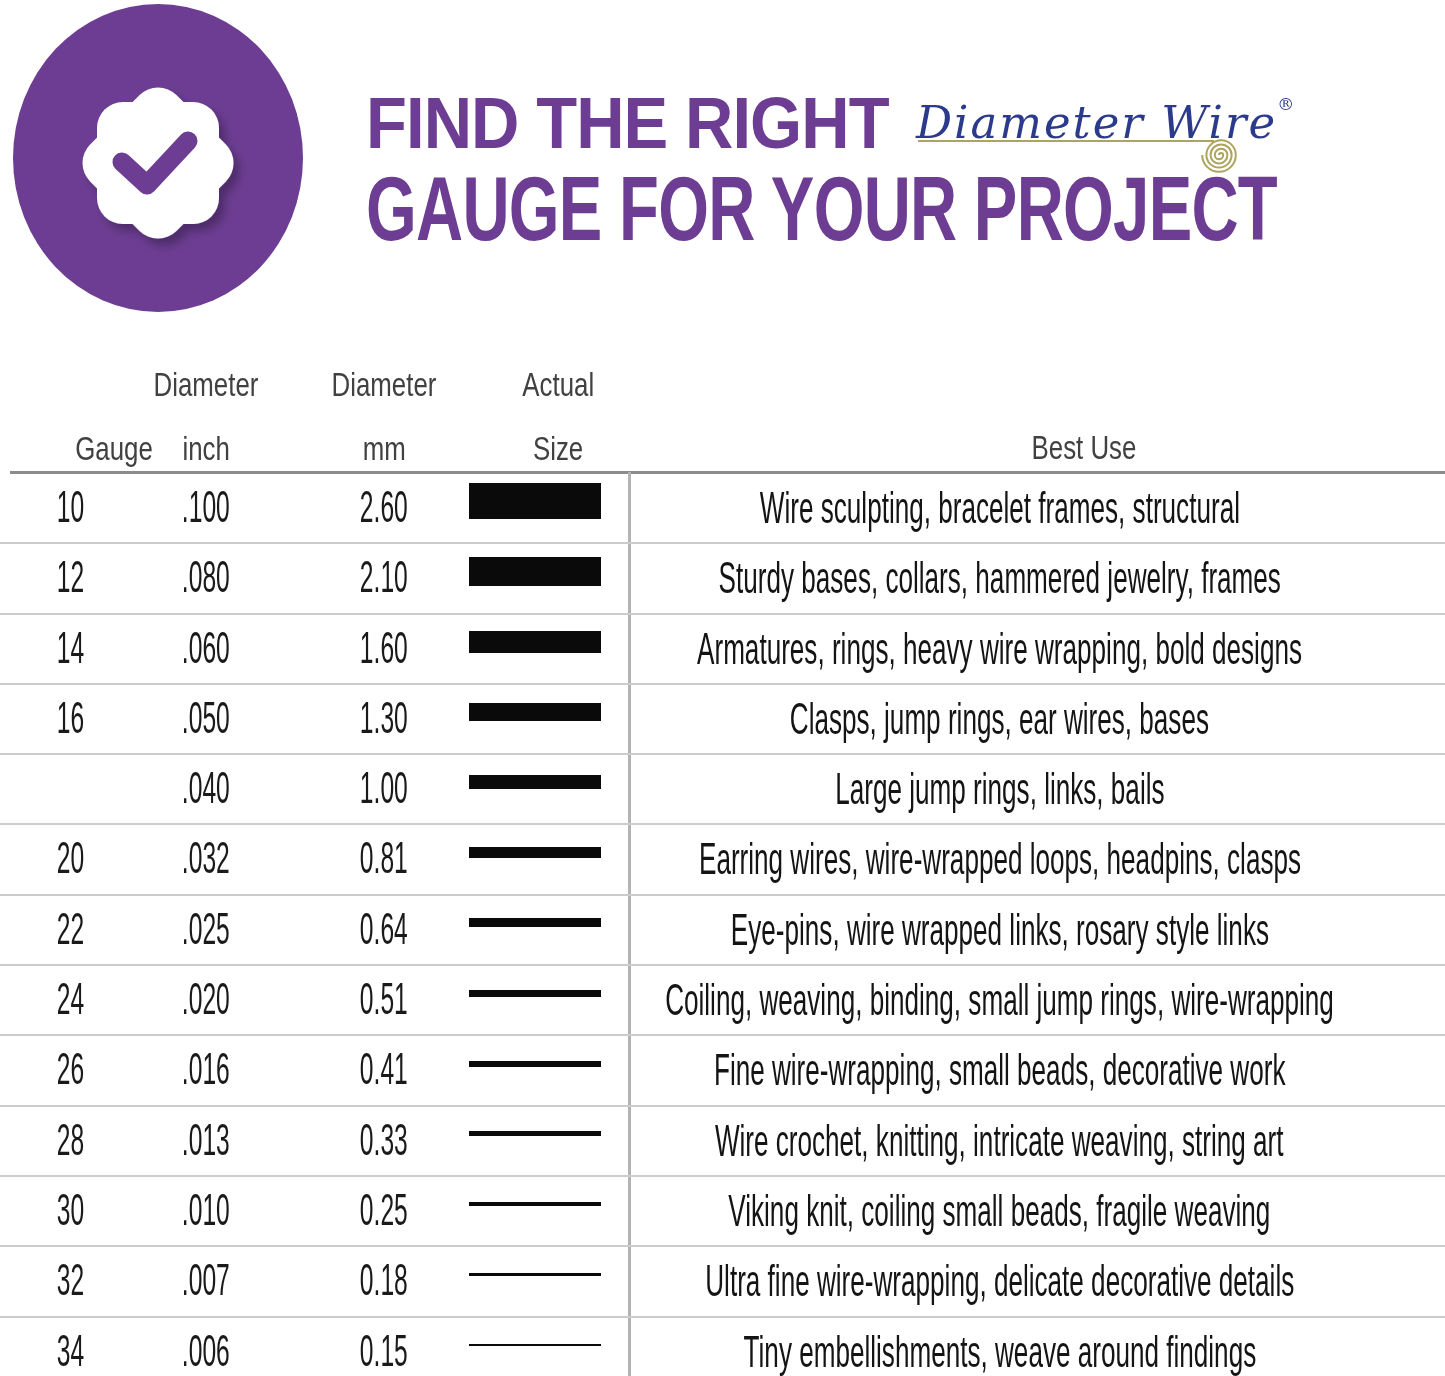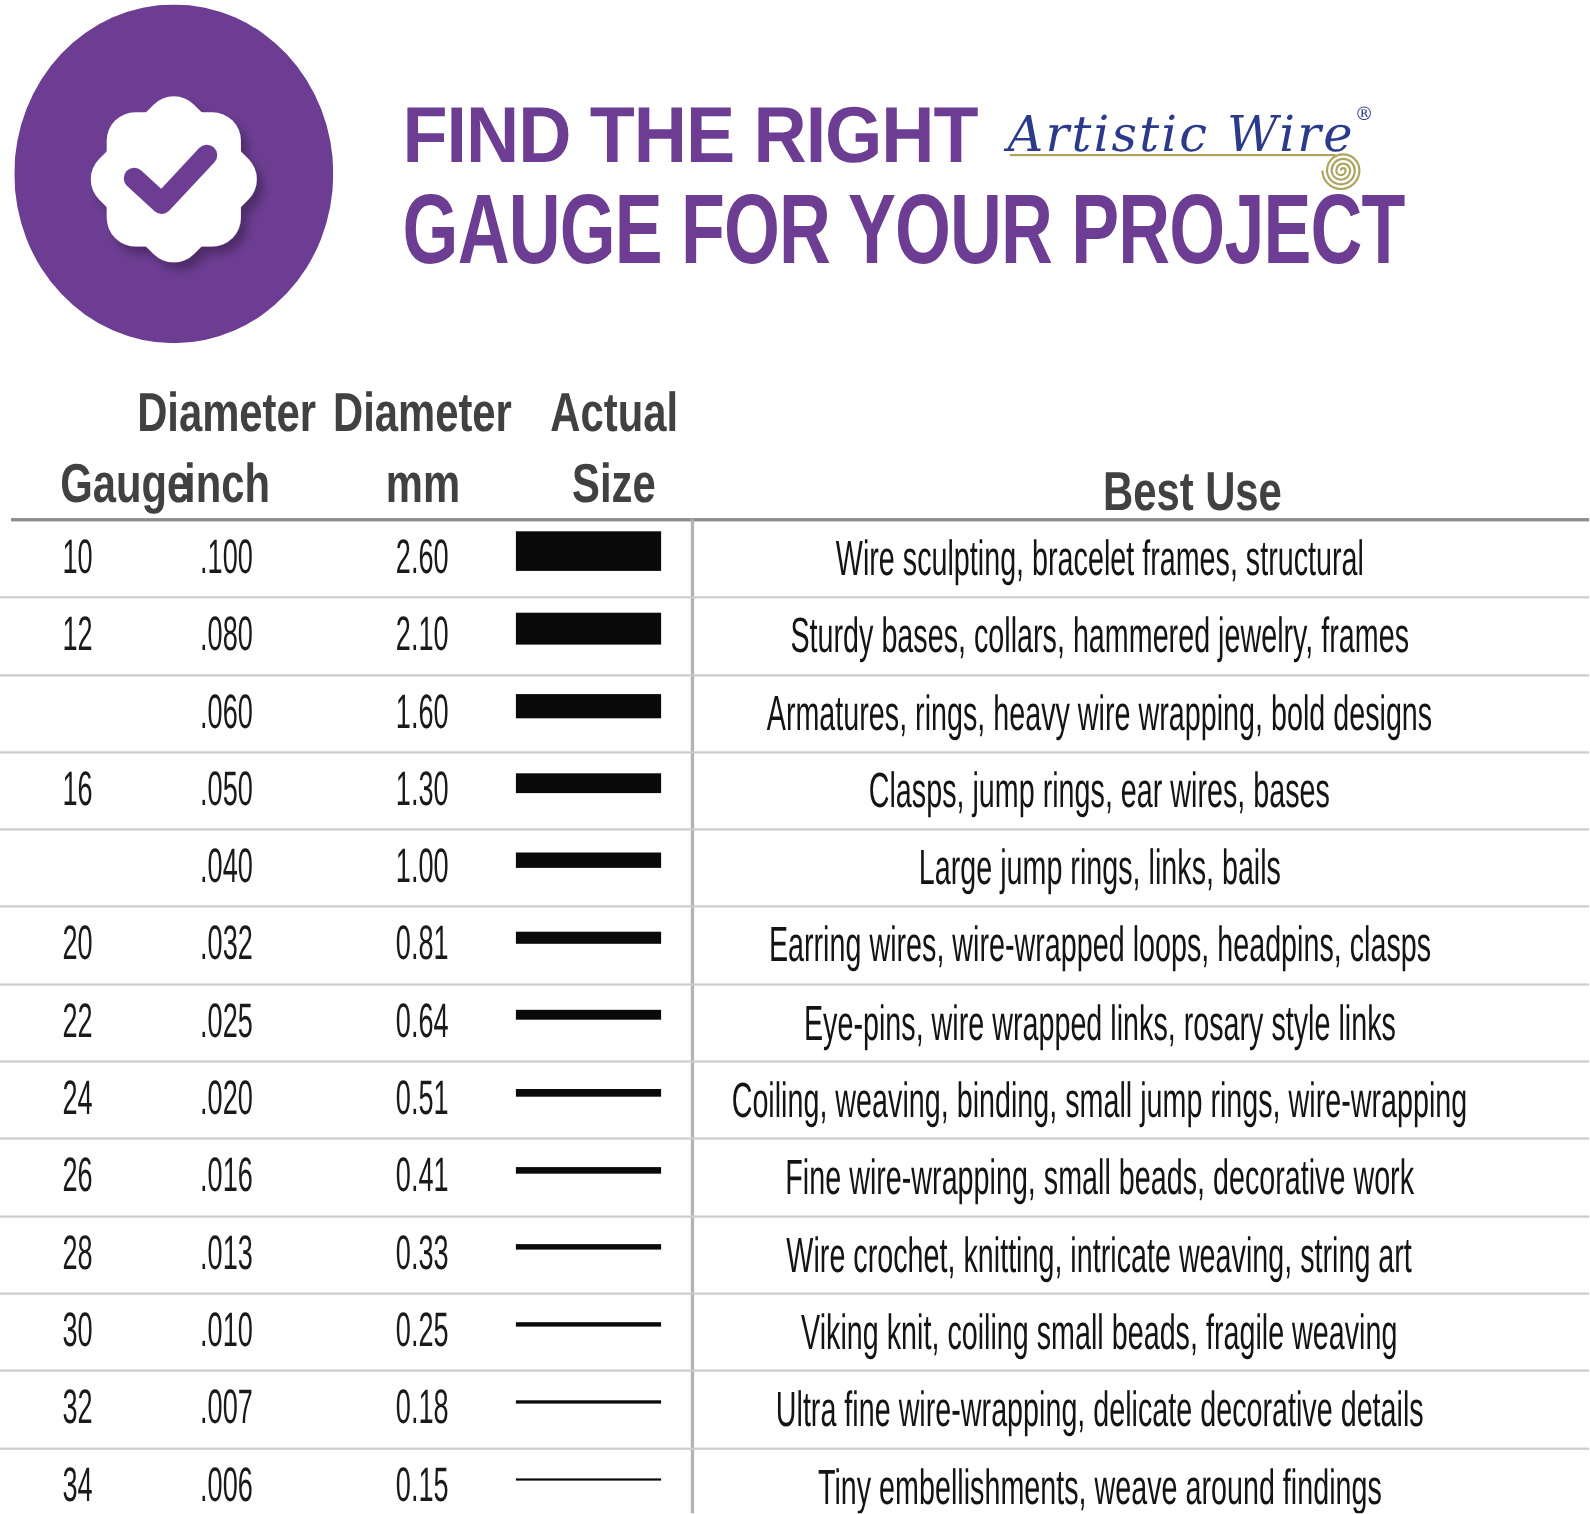--- a/index.html
+++ b/index.html
@@ -19,21 +19,21 @@
   
   .logo{position:absolute;left:916px;top:94px;width:340px;}
   .logo-text{font-family:"DejaVu Serif",serif;font-style:italic;font-size:45px;
              letter-spacing:2px;white-space:nowrap;}
   .logo-reg{font-family:"DejaVu Serif",serif;font-size:17px;vertical-align:28px;}
   .logo-underline{position:absolute;left:2px;top:46px;width:296px;height:2px;}
   .spiral{position:absolute;left:282px;top:40px;}
 
   
   .hcell{position:absolute;display:flex;align-items:flex-end;justify-content:center;
-         font-weight:bold;color:#414141;font-size:50px;}
+         font-weight:normal;color:#414141;font-size:34px;}
   .hx{display:inline-block;transform:scaleX(0.76);transform-origin:center bottom;white-space:nowrap;}
   .h-top{top:362px;height:42px;}
   .h-bot{top:426px;height:42px;}
   .h-gauge{left:0;width:148px;padding-left:40px;}
   .h-inch{left:136px;width:140px;}
   .h-mm{left:304px;width:160px;}
   .h-actual{left:478px;width:160px;}
   .h-use{left:632px;width:813px;padding-left:90px;box-sizing:border-box;align-items:center;}
 
   .header-rule{position:absolute;left:10px;right:0;top:471px;height:3px;background:#8c8c8c;}
@@ -74,21 +74,21 @@
       </g>
     </svg>
   </div>
 
   <div class="title" id="title-block" style="color: rgb(108, 61, 146);">
     <div class="t1"><span class="sq1">FIND THE RIGHT</span></div>
     <div class="t2"><span class="sq2">GAUGE FOR YOUR PROJECT</span></div>
   </div>
 
   <div class="logo" id="logo-block">
-    <span class="logo-text" style="color: rgb(44, 58, 140);">Artistic Wire</span><span class="logo-reg" style="color: rgb(44, 58, 140);">®</span>
+    <span class="logo-text" style="color: rgb(44, 58, 140);">Diameter Wire</span><span class="logo-reg" style="color: rgb(44, 58, 140);">®</span>
     <div class="logo-underline" id="logo-underline" style="background: rgb(174, 164, 94);"></div>
     <svg class="spiral" width="42" height="42" viewBox="-20 -20 40 40">
       <path id="spiral-path" fill="none" stroke-width="1.9" d="M 0 0 a 2 2 0 0 1 4 0 a 4 4 0 0 1 -8 0 a 6 6 0 0 1 12 0 a 8 8 0 0 1 -16 0 a 10 10 0 0 1 20 0 a 12 12 0 0 1 -24 0 a 14 14 0 0 1 28 0 a 16 16 0 0 1 -32 0" stroke="#aea45e"></path>
     </svg>
   </div>
 
   <div class="hcell h-top h-inch">
       <span class="hx">Diameter</span>
     </div>
   <div class="hcell h-top h-mm">
@@ -144,20 +144,23 @@
       <div class="cell c-mm">
           <span class="cx">2.10</span>
         </div>
       <div class="bar" style="height: 29px; top: 12.655px;"></div>
       <div class="cell c-use">
           <span class="cx">Sturdy bases, collars, hammered jewelry, frames</span>
         </div>
     </div>
 
     <div class="row">
+      <div class="cell c-gauge">
+          <span class="cx">14</span>
+        </div>
       <div class="cell c-inch">
           <span class="cx">.060</span>
         </div>
       <div class="cell c-mm">
           <span class="cx">1.60</span>
         </div>
       <div class="bar" style="height: 22px; top: 16.155px;"></div>
       <div class="cell c-use">
           <span class="cx">Armatures, rings, heavy wire wrapping, bold designs</span>
         </div>

